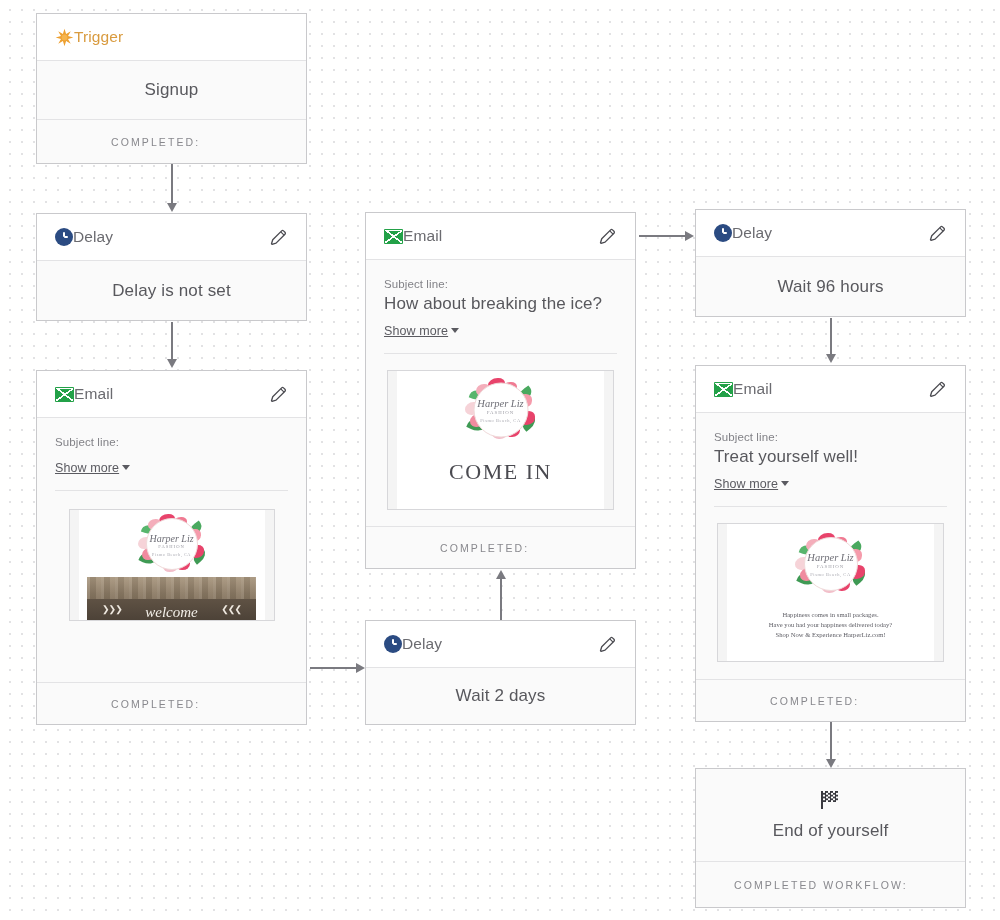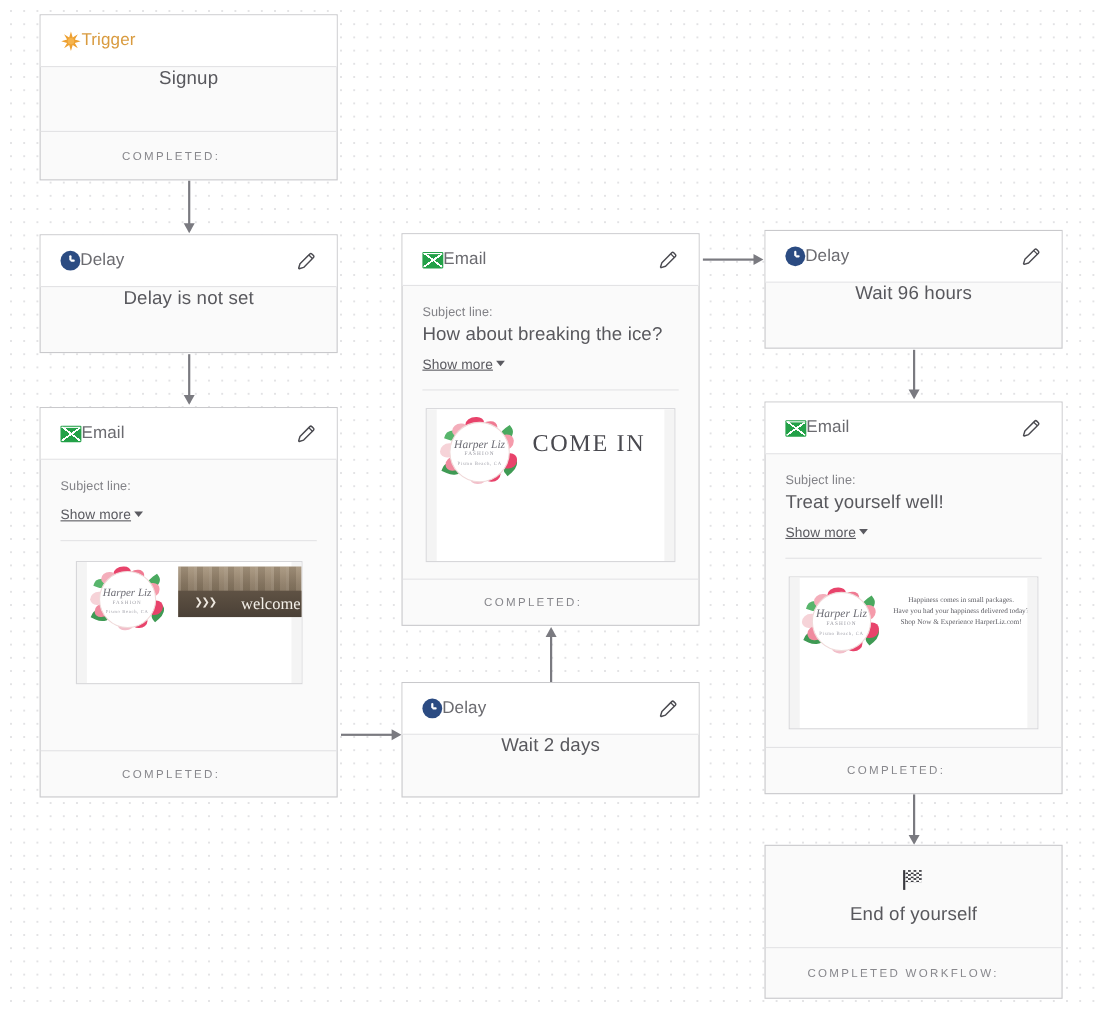--- a/index.html
+++ b/index.html
@@ -113,21 +113,21 @@
   }
   .big-label {
     font-size: 17px;
     color: #58585d;
     text-align: center;
     letter-spacing: .15px;
   }
   .delay-body {
     height: 60px;
     display: flex;
-    align-items: flex-start;
+    align-items: center;
     justify-content: center;
   }
 
   .email-body {
     padding: 18px 18px 0 18px;
   }
   .subject-label {
     font-size: 11.5px;
     color: #828287;
     margin-bottom: 3px;
@@ -170,22 +170,22 @@
     border: 1px solid #d7d7da;
     box-sizing: border-box;
     overflow: hidden;
     position: relative;
   }
   .prev-inner {
     position: absolute;
     left: 0; right: 0; top: 0; bottom: 0;
     background: #ffffff;
     display: flex;
-    flex-direction: row;
-    align-items: flex-start;
+    flex-direction: column;
+    align-items: center;
   }
   .prev-sidebar-l, .prev-sidebar-r {
     position: absolute;
     top: 0; bottom: 0;
     width: 9px;
     background: #f4f4f4;
   }
   .prev-sidebar-l { left: 0; }
   .prev-sidebar-r { right: 0; }
 
@@ -264,20 +264,21 @@
     height: 52%;
     background: linear-gradient(to bottom, #5f5244, #4a4036);
   }
   .welcome-script {
     position: absolute;
     left: 50%;
     bottom: 2px;
     transform: translateX(-50%);
     color: #f3efe8;
     font-family: "Liberation Serif", serif;
+    font-style: italic;
     white-space: nowrap;
     margin-top: 23px;
   }
   .arrow-deco {
     position: absolute;
     bottom: 9px;
     color: #efe9e0;
     font-size: 9px;
     letter-spacing: -1px;
   }

